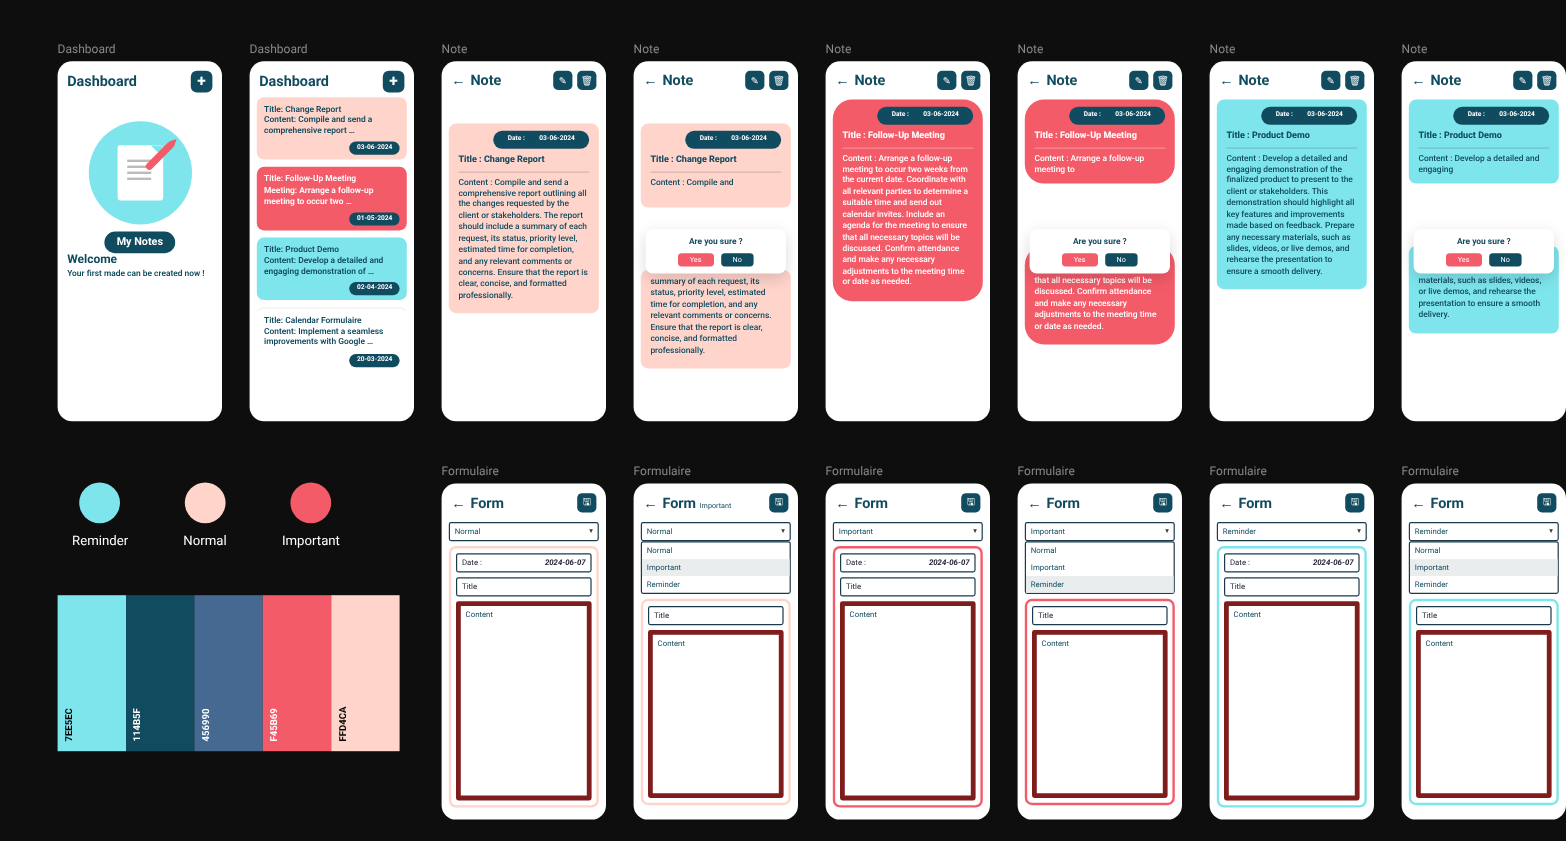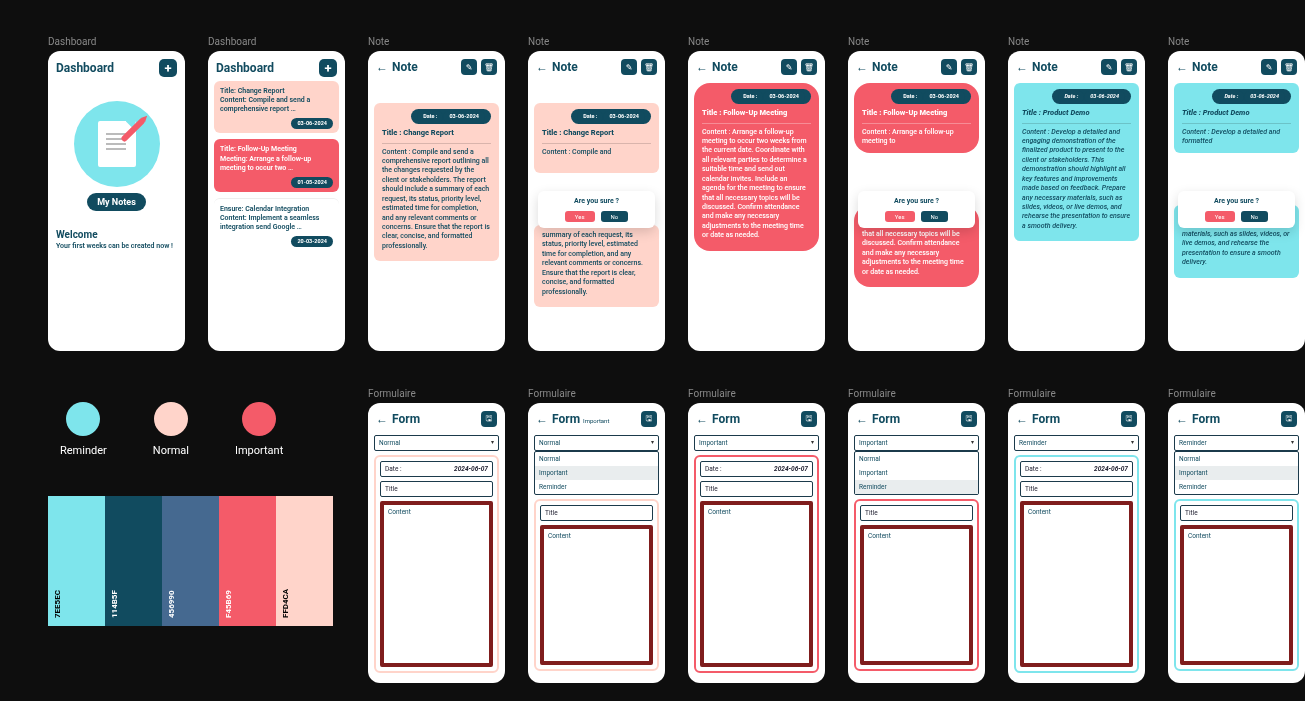--- a/index.html
+++ b/index.html
@@ -32,21 +32,21 @@
 
   
   .dash-body{padding:8px;display:flex;flex-direction:column;align-items:center;}
   .bubble{width:86px;height:86px;border-radius:50%;background:var(--c-teal);margin:12px auto 6px;display:flex;align-items:center;justify-content:center;position:relative;}
   .page-ico{width:38px;height:46px;background:#fff;border-radius:2px;position:relative;border:2px solid #fff;}
   .page-ico:before{content:"";position:absolute;right:-2px;top:-2px;width:10px;height:10px;background:var(--c-teal);clip-path:polygon(100% 0,0 0,100% 100%);}
   .page-ico:after{content:"";position:absolute;left:6px;top:10px;width:20px;height:2px;background:#bbb;box-shadow:0 5px 0 #bbb,0 10px 0 #bbb,0 15px 0 #bbb;}
   .pen{position:absolute;width:30px;height:6px;background:var(--c-coral);border-radius:3px;transform:rotate(-45deg);right:12px;top:26px;}
   .pen:after{content:"";position:absolute;right:-5px;top:0;width:0;height:0;border-left:6px solid var(--c-coral);border-top:3px solid transparent;border-bottom:3px solid transparent;}
   .chip{background:var(--c-darknavy);color:#fff;font-size:9px;font-weight:700;padding:4px 10px;border-radius:12px;}
-  .welcome{align-self:flex-start;margin-top:18px;}
+  .welcome{align-self:flex-start;}
   .welcome b{font-size:10px;color:var(--c-darknavy);}
   .welcome p{margin:2px 0 0;font-size:7px;color:var(--c-darknavy);font-weight:600;}
 
   
   .nlist{padding:0 6px;display:flex;flex-direction:column;gap:6px;align-items:flex-end;}
   .ncard{border-radius:6px;padding:6px 6px 4px;position:relative;font-weight:600;line-height:1.3;}
   .ncard.normal{background:var(--c-blush);color:var(--c-darknavy);}
   .ncard.important{background:var(--c-coral);color:#fff;}
   .ncard.reminder{background:var(--c-teal);color:var(--c-darknavy);}
   .ncard.plain{background:#fff;color:var(--c-darknavy);border-top:1px solid #eee;}
@@ -55,21 +55,21 @@
 
   
   .note-body{padding:0 6px 6px;}
   .note-box{border-radius:6px;padding:6px 8px 10px;margin-top:4px;line-height:1.35;font-weight:500;}
   .note-box .dpill{display:block;text-align:right;}
   .note-box .dpill span{background:var(--c-darknavy);color:#fff;font-size:5.5px;padding:2px 6px;border-radius:8px;font-weight:700;display:inline-block;}
   .note-box h4{margin:4px 0 4px;font-size:7.5px;font-weight:800;border-bottom:1px solid rgba(0,0,0,0.15);padding-bottom:4px;}
   .note-box.normal{background:var(--c-blush);color:var(--c-darknavy);margin-top:24px;}
   .note-box.important{background:var(--c-coral);color:#fff;border-radius:16px;}
   .note-box.important h4{border-bottom-color:rgba(255,255,255,0.3);}
-  .note-box.reminder{background:var(--c-teal);color:var(--c-darknavy);font-style:italic;}
+  .note-box.reminder{background:var(--c-teal);color:var(--c-darknavy);}
 
   
   .overlay{position:absolute;left:10px;right:10px;background:#fff;border-radius:6px;padding:6px;text-align:center;box-shadow:0 4px 12px rgba(0,0,0,0.15);}
   .overlay .q{font-size:7px;font-weight:700;color:var(--c-darknavy);margin-bottom:6px;}
   .overlay .btns{display:flex;gap:6px;justify-content:center;}
   .overlay .btn{font-size:6px;color:#fff;padding:2px 10px;border-radius:3px;cursor:pointer;}
   .byes{background:var(--c-coral);}
   .bno{background:var(--c-darknavy);}
 
   
@@ -115,21 +115,21 @@
         <div class="addbtn">+</div>
       </div>
       <div class="dash-body">
         <div class="bubble">
           <div class="page-ico"></div>
               <div class="pen"></div>
         </div>
         <div class="chip">My Notes</div>
         <div class="welcome">
           <b>Welcome</b>
-          <p>Your first weeks can be created now !</p>
+          <p>Your first made can be created now !</p>
         </div>
       </div>
     </div>
   </div>
 
   <div class="col">
     <div class="frame-label">Dashboard</div>
     <div class="phone">
       <div class="ph-header">
         <div class="ph-title">Dashboard</div>
@@ -139,23 +139,28 @@
         <div class="ncard normal">
           <div>Title: Change Report</div>
           <div>Content: Compile and send a comprehensive report …</div>
           <span class="datepill under">03-06-2024</span>
         </div>
         <div class="ncard important">
           <div>Title: Follow-Up Meeting</div>
           <div>Meeting: Arrange a follow-up meeting to occur two  …</div>
           <span class="datepill under">01-05-2024</span>
         </div>
+        <div class="ncard reminder">
+          <div>Title: Product Demo</div>
+          <div>Content: Develop a detailed and engaging demonstration of …</div>
+          <span class="datepill under">02-04-2024</span>
+        </div>
         <div class="ncard plain">
-          <div>Ensure: Calendar Integration</div>
-          <div>Content: Implement a seamless integration send Google …</div>
+          <div>Title: Calendar Formulaire</div>
+          <div>Content: Implement a seamless improvements with Google …</div>
           <span class="datepill under">20-03-2024</span>
         </div>
       </div>
     </div>
   </div>
 
   <div class="col">
     <div class="frame-label">Note</div>
     <div class="phone">
       <div class="ph-header">
@@ -324,21 +329,21 @@
               </div>
           <div class="hicon">
                 <span>🗑</span>
               </div>
         </div>
       </div>
       <div class="note-body">
         <div class="note-box reminder" style="height:70px;overflow:hidden;">
           <div class="dpill"><span><span>Date : </span><span>03-06-2024</span></span></div>
           <h4>Title : Product Demo</h4>
-          <div>Content :  Develop a detailed and formatted</div>
+          <div>Content :  Develop a detailed and engaging</div>
         </div>
         <div class="note-box reminder" style="margin-top:52px;">
           <div>and improvements made based on feedback. Prepare any necessary materials, such as slides, videos, or live demos, and rehearse the presentation to ensure a smooth delivery.</div>
         </div>
       </div>
       <div class="overlay" style="top:140px;">
         <div class="q">Are you sure ?</div>
         <div class="btns">
           <div class="btn byes">Yes</div>
           <div class="btn bno">No</div>

